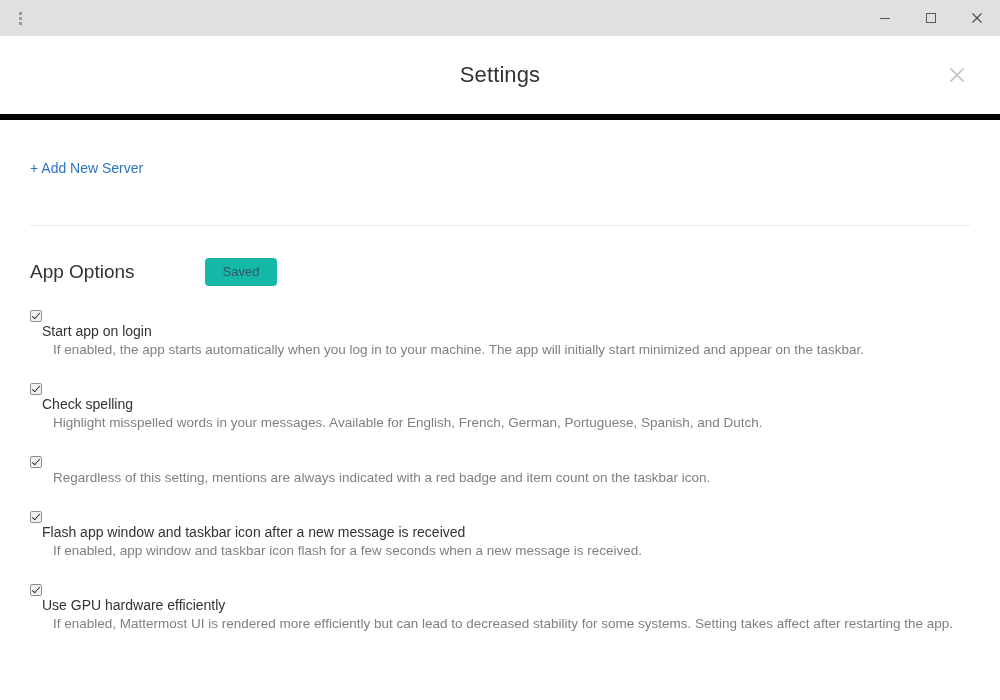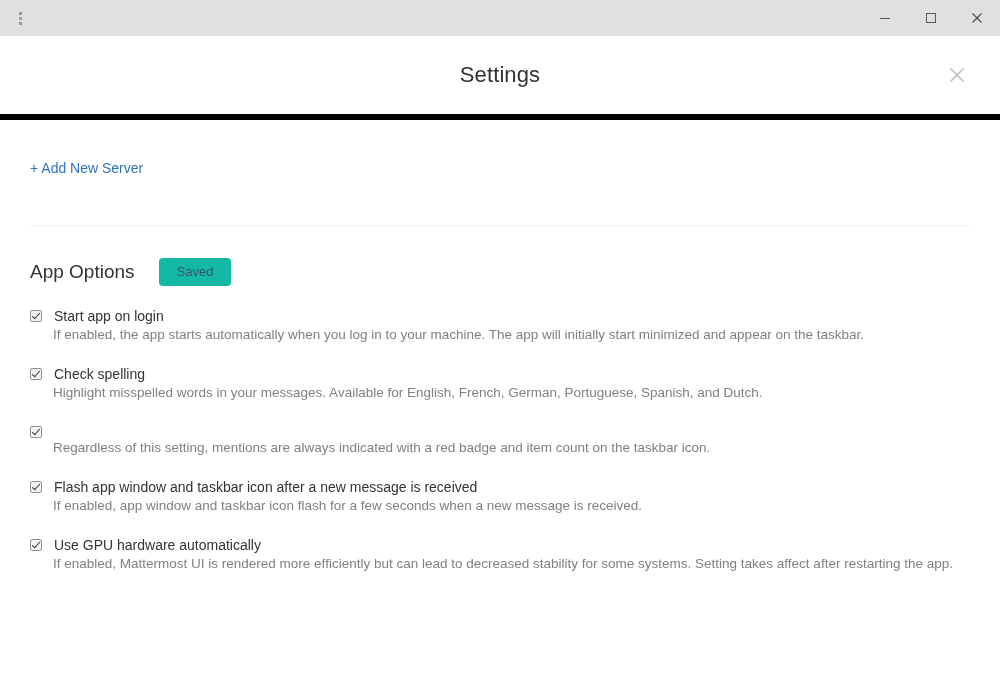--- a/index.html
+++ b/index.html
@@ -125,20 +125,21 @@
     margin-top: 47px;
   }
 
   
   .section-appoptions {
     padding-top: 32px;
   }
   .appoptions-head {
     display: flex;
     align-items: center;
+    gap: 46px;
   }
   .appoptions-title {
     font-size: 19px;
     font-weight: 400;
     color: #333333;
     margin: 0;
     line-height: 24px;
   }
   .saved-badge {
     margin-left: 24px;
@@ -154,20 +155,21 @@
     margin-top: 21px;
   }
   .option-row {
     margin-bottom: 20px;
   }
   .option-row:last-child { margin-bottom: 0; }
 
   .option-label-line {
     display: flex;
     align-items: flex-start;
+    flex-direction: column;
   }
   .chk {
     -webkit-appearance: none;
     appearance: none;
     width: 12px;
     height: 12px;
     margin: 3px 0 0 0;
     border: 1px solid #919191;
     border-radius: 2px;
     background: #f3f3f3;
@@ -287,20 +289,20 @@
         <div class="option-label-line">
           <input type="checkbox" class="chk" checked="" style="">
           <span class="option-label">Flash app window and taskbar icon after a new message is received</span>
         </div>
         <div class="option-desc">If enabled, app window and taskbar icon flash for a few seconds when a new message is received.</div>
       </div>
 
       <div class="option-row">
         <div class="option-label-line">
           <input type="checkbox" class="chk" checked="" style="">
-          <span class="option-label">Use GPU hardware automatically</span>
+          <span class="option-label">Use GPU hardware efficiently</span>
         </div>
         <div class="option-desc">If enabled, Mattermost UI is rendered more efficiently but can lead to decreased stability for some systems. Setting takes affect after restarting the app.</div>
       </div>
 
     </div>
   </div>
 </div>
 
 </body></html>

